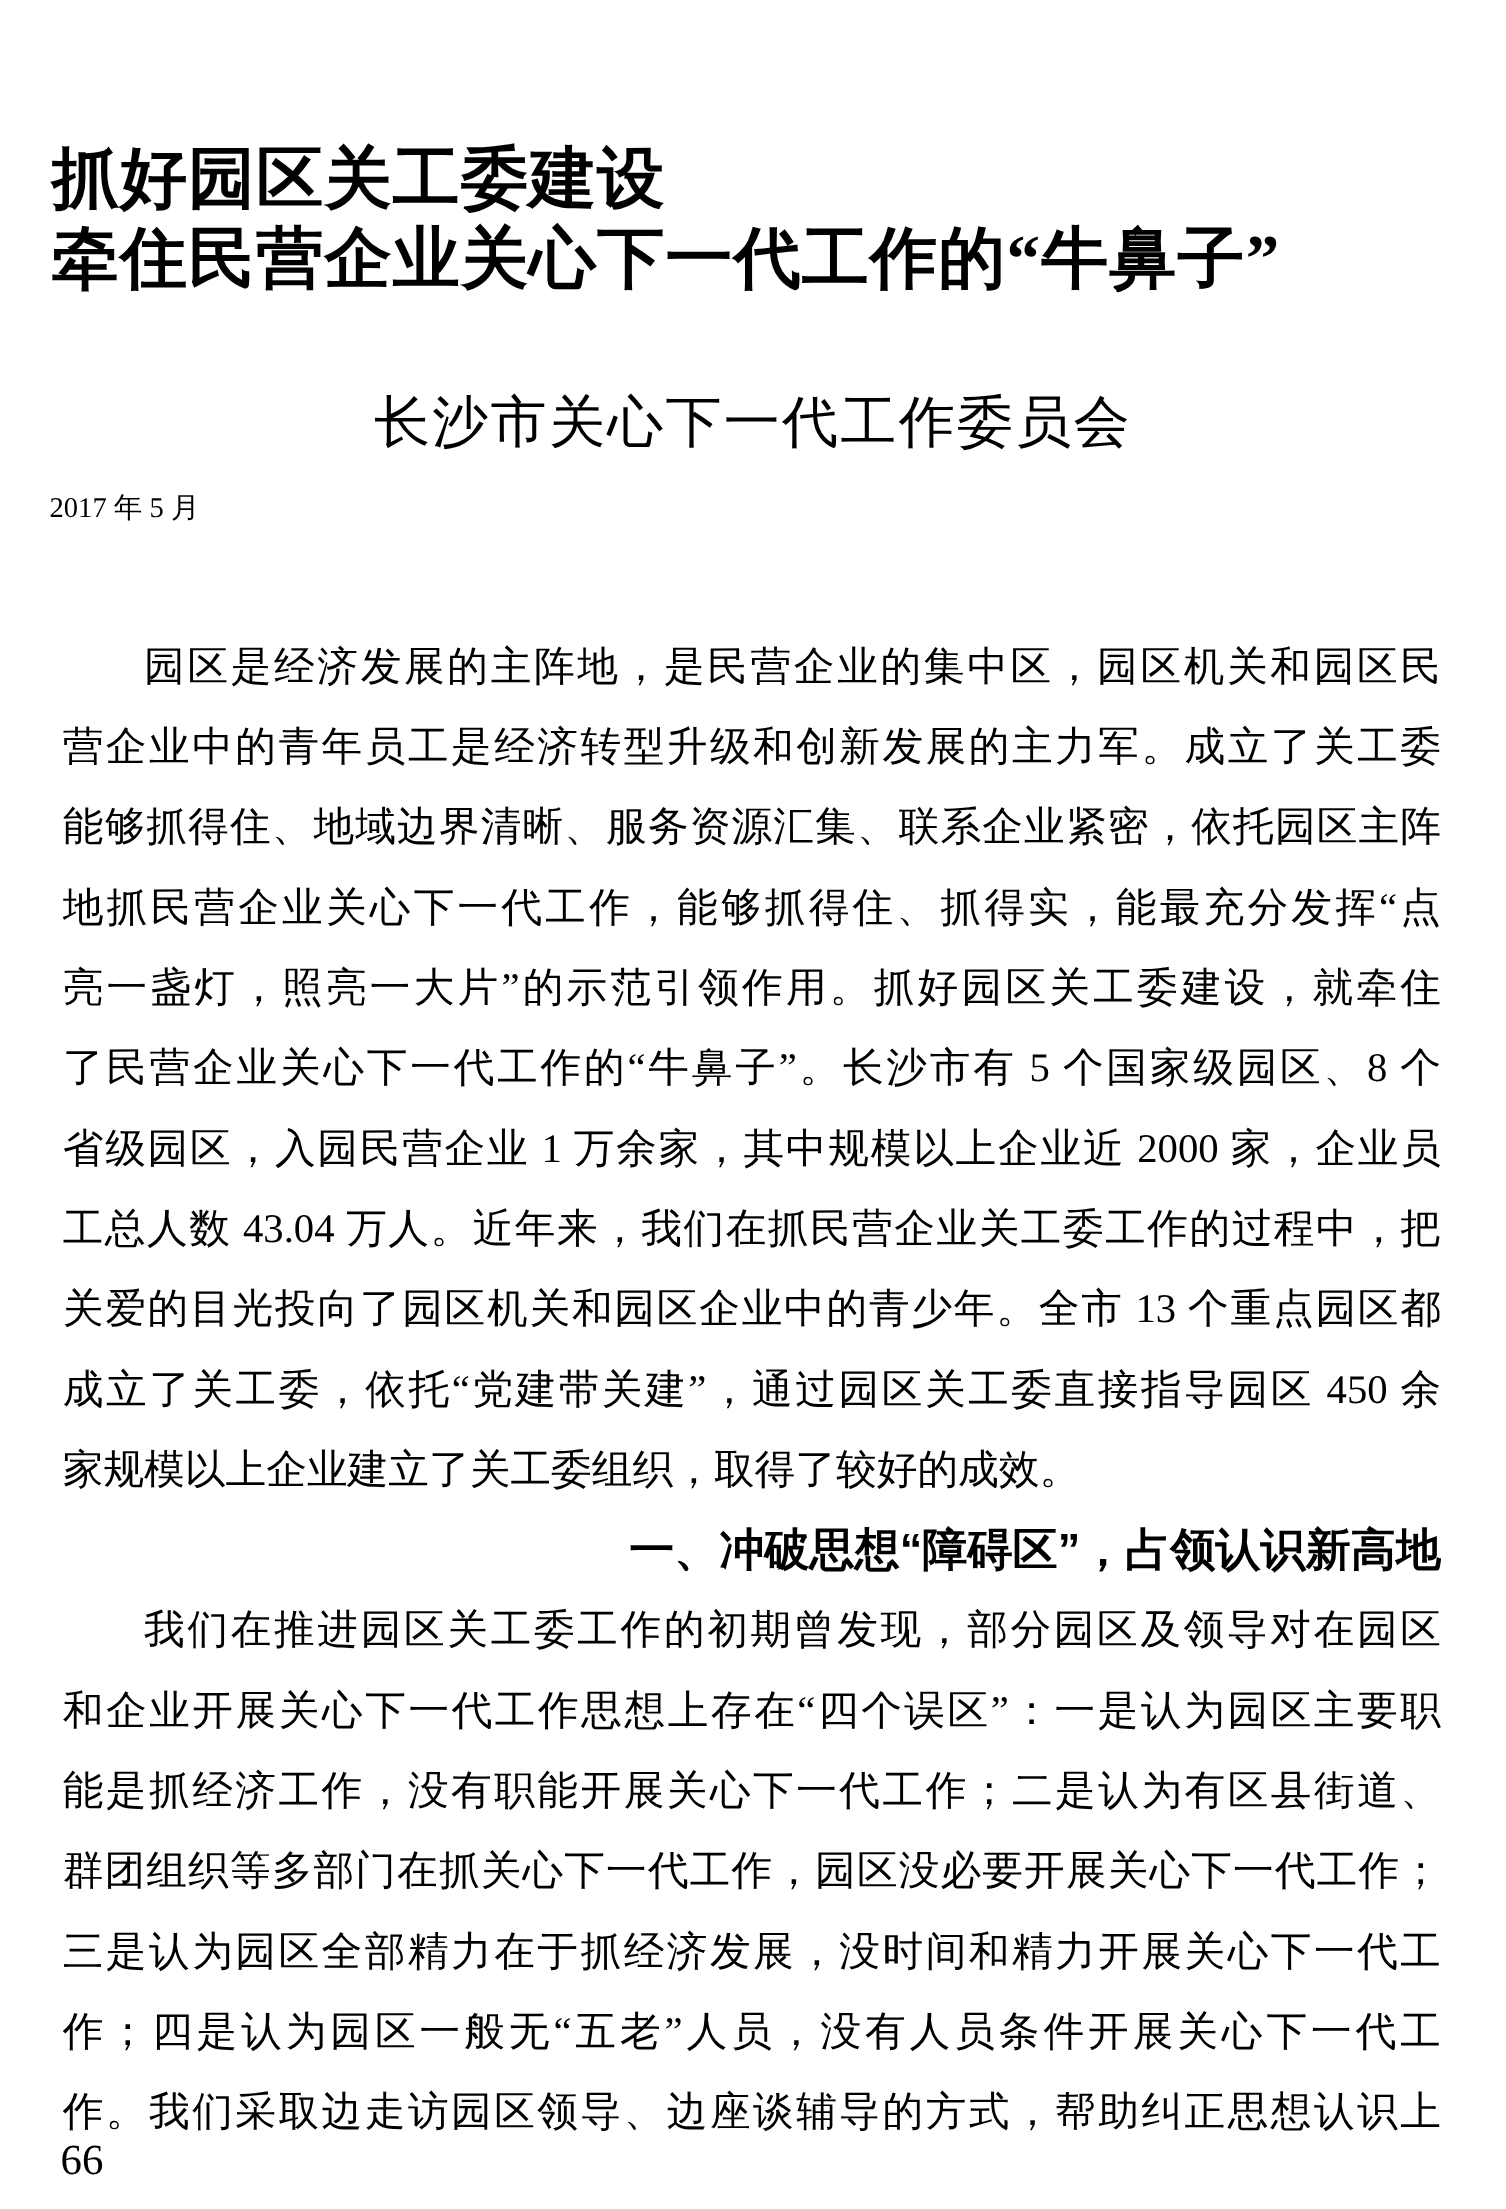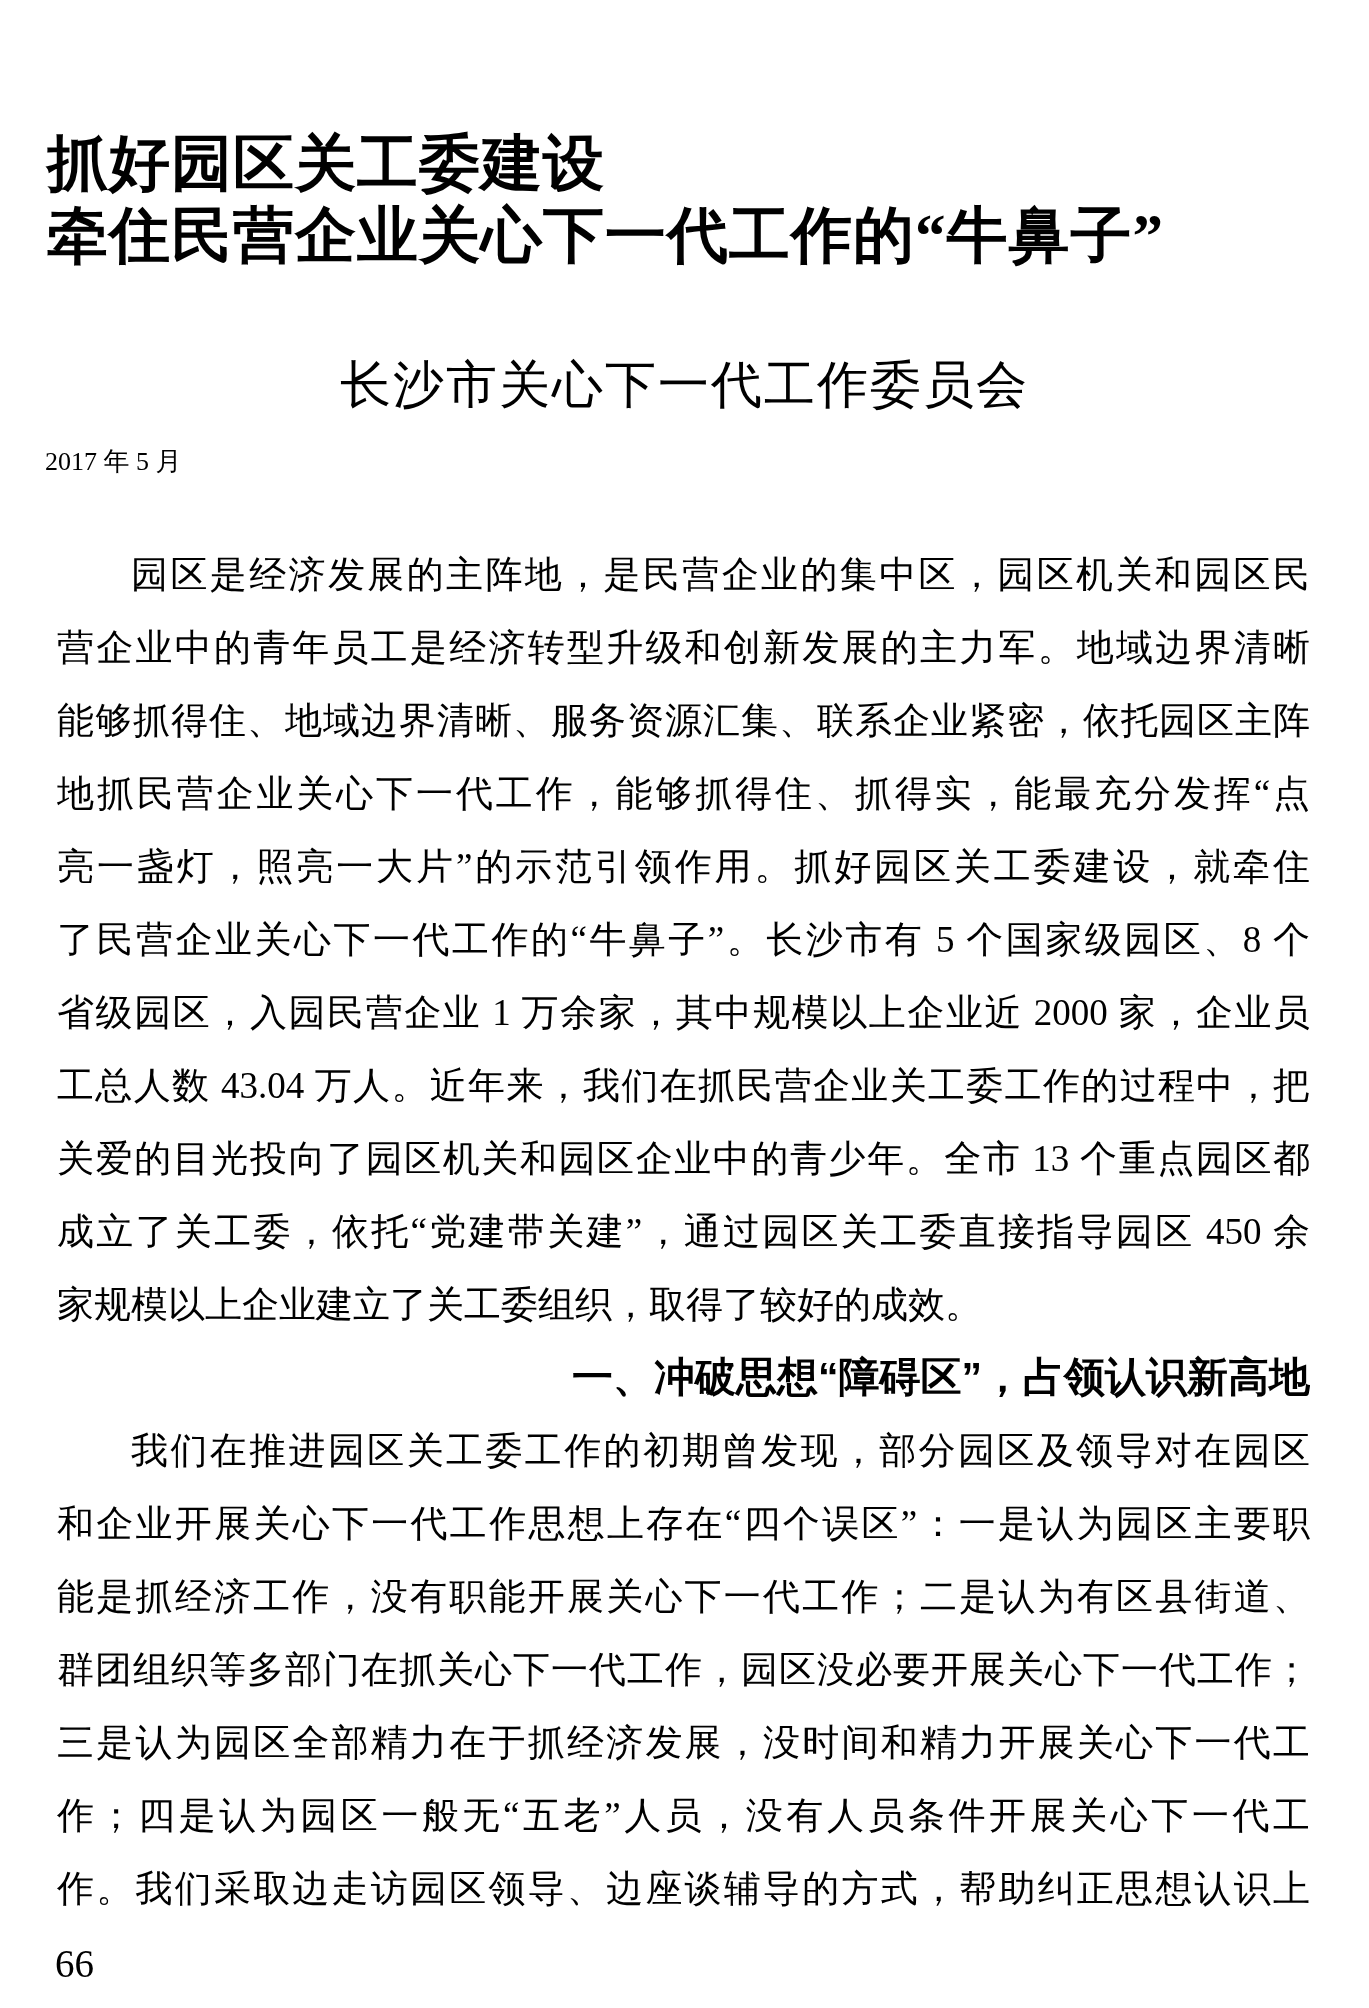--- a/index.html
+++ b/index.html
@@ -41,21 +41,21 @@
     position: absolute;
     top: 440px;
     left: 0;
     width: 100%;
     font-size: 26px;
     line-height: 44px;
     margin-left: 45px;
   }
   .body-text {
     position: absolute;
-    top: 538px;
+    top: 570px;
     left: 57px;
     width: 1253px;
   }
   .bline {
     height: 73px;
     line-height: 73px;
     font-size: 37px;
     text-align: justify;
     text-align-last: justify;
     text-justify: inter-character;
@@ -95,21 +95,21 @@
     <div>抓好园区关工委建设</div>
     <div>牵住民营企业关心下一代工作的“牛鼻子”</div>
   </div>
 
   <div class="doc-author">长沙市关心下一代工作委员会</div>
 
   <div class="doc-date">2017 年 5 月</div>
 
   <div class="body-text">
     <div class="bline indent">园区是经济发展的主阵地，是民营企业的集中区，园区机关和园区民</div>
-    <div class="bline">营企业中的青年员工是经济转型升级和创新发展的主力军。地域边界清晰</div>
+    <div class="bline">营企业中的青年员工是经济转型升级和创新发展的主力军。成立了关工委</div>
     <div class="bline">能够抓得住、地域边界清晰、服务资源汇集、联系企业紧密，依托园区主阵</div>
     <div class="bline">地抓民营企业关心下一代工作，能够抓得住、抓得实，能最充分发挥“点</div>
     <div class="bline">亮一盏灯，照亮一大片”的示范引领作用。抓好园区关工委建设，就牵住</div>
     <div class="bline">了民营企业关心下一代工作的“牛鼻子”。长沙市有 5 个国家级园区、8 个</div>
     <div class="bline">省级园区，入园民营企业 1 万余家，其中规模以上企业近 2000 家，企业员</div>
     <div class="bline">工总人数 43.04 万人。近年来，我们在抓民营企业关工委工作的过程中，把</div>
     <div class="bline">关爱的目光投向了园区机关和园区企业中的青少年。全市 13 个重点园区都</div>
     <div class="bline">成立了关工委，依托“党建带关建”，通过园区关工委直接指导园区 450 余</div>
     <div class="bline para-end">家规模以上企业建立了关工委组织，取得了较好的成效。</div>
 

